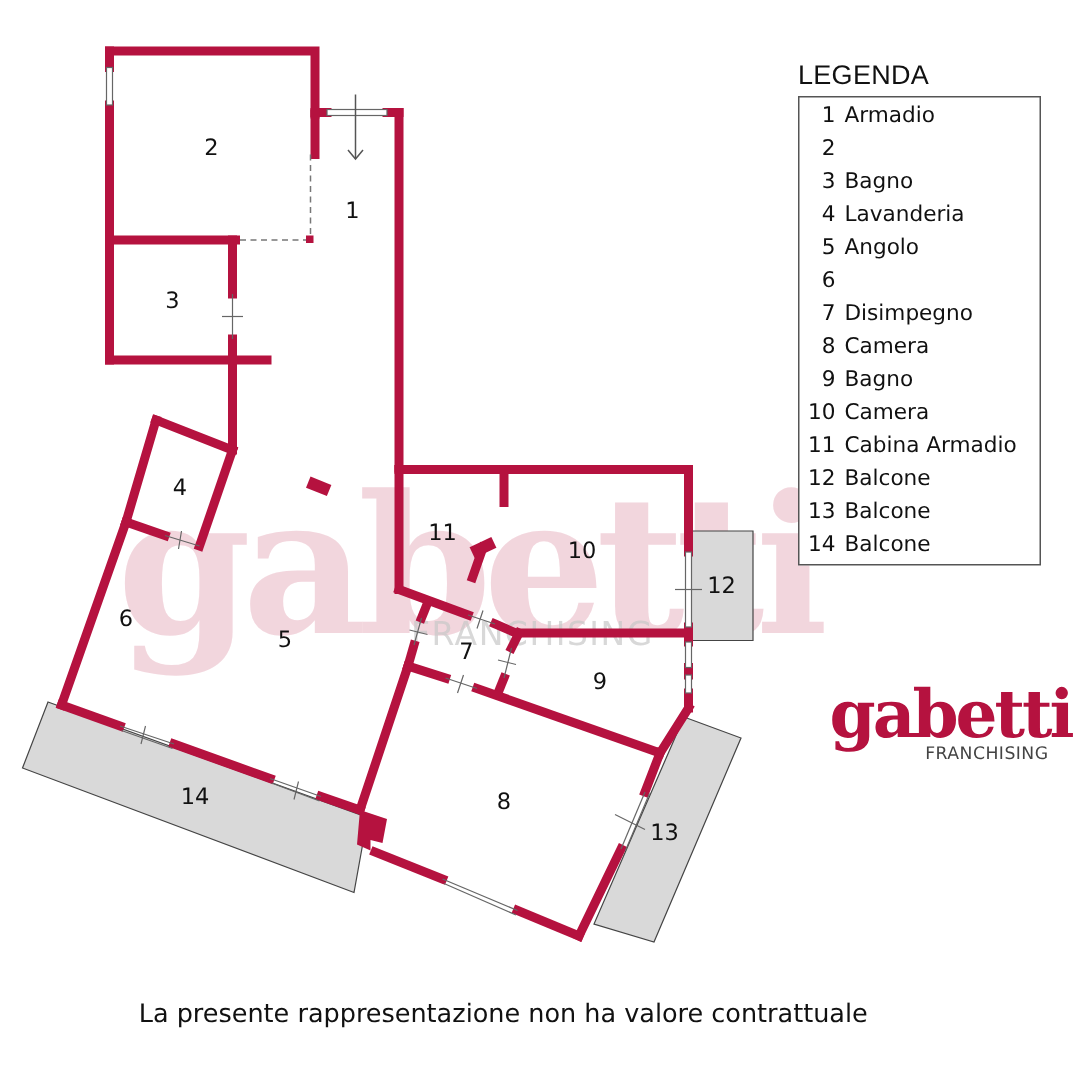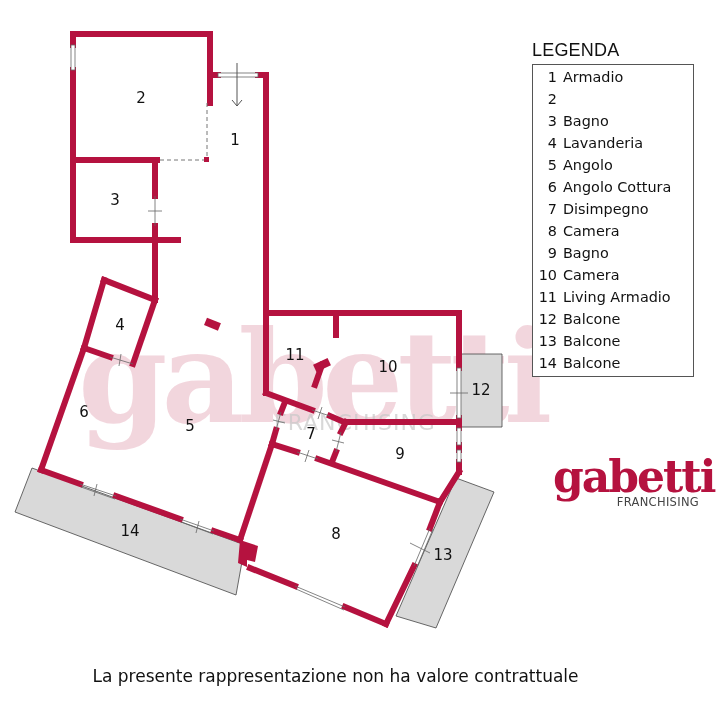--- a/index.html
+++ b/index.html
@@ -181,41 +181,40 @@
     <div class="legend-row">
         <span class="legend-num">4</span>
         <span>Lavanderia</span>
       </div>
     <div class="legend-row">
         <span class="legend-num">5</span>
         <span>Angolo</span>
       </div>
     <div class="legend-row">
         <span class="legend-num">6</span>
-        <span>Angolo Cottura</span>
       </div>
     <div class="legend-row">
         <span class="legend-num">7</span>
         <span>Disimpegno</span>
       </div>
     <div class="legend-row">
         <span class="legend-num">8</span>
         <span>Camera</span>
       </div>
     <div class="legend-row">
         <span class="legend-num">9</span>
         <span>Bagno</span>
       </div>
     <div class="legend-row">
         <span class="legend-num">10</span>
         <span>Camera</span>
       </div>
     <div class="legend-row">
         <span class="legend-num">11</span>
-        <span>Living Armadio</span>
+        <span>Cabina Armadio</span>
       </div>
     <div class="legend-row">
         <span class="legend-num">12</span>
         <span>Balcone</span>
       </div>
     <div class="legend-row">
         <span class="legend-num">13</span>
         <span>Balcone</span>
       </div>
     <div class="legend-row">

